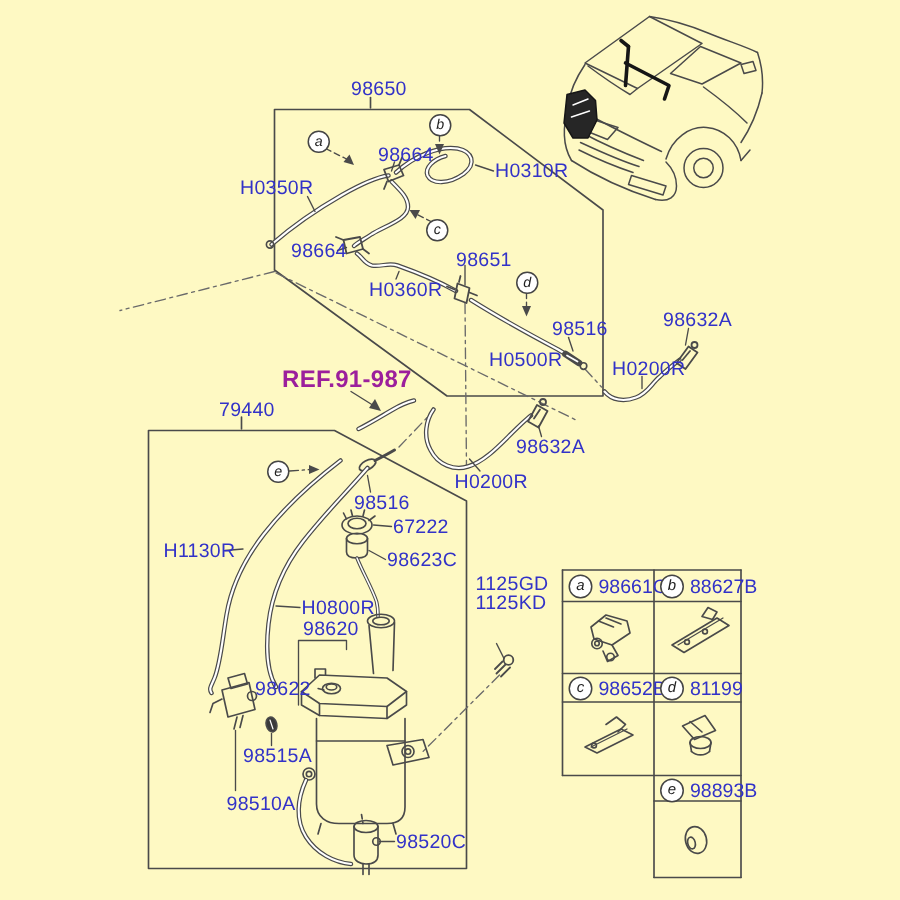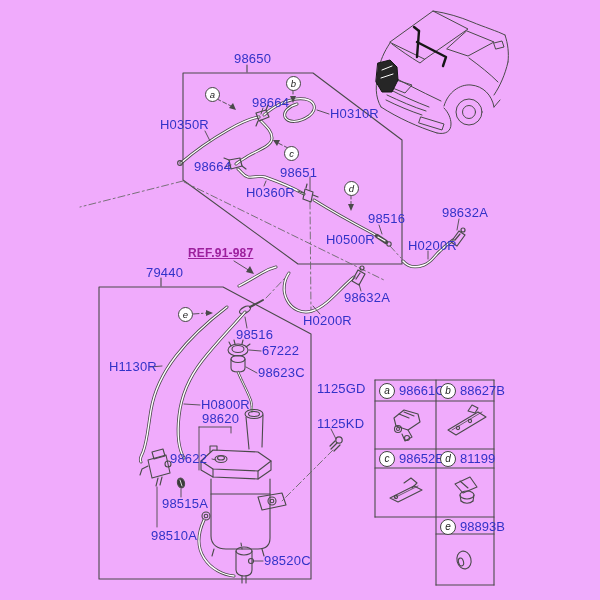--- a/index.html
+++ b/index.html
@@ -1,21 +1,21 @@
 <!DOCTYPE html>
 <html><head>
 <meta charset="utf-8">
 <style>
   html,body{margin:0;padding:0;background:#fff;}
-  #stage{position:relative;width:600px;height:600px;background:#f0abfc;overflow:hidden;
+  #stage{position:relative;width:600px;height:600px;background:#fef9c3;overflow:hidden;
          font-family:"Liberation Sans","DejaVu Sans",sans-serif;}
   #artwork{position:absolute;left:0;top:0;}
   .lbl{position:absolute;font-size:13px;line-height:13px;color:#3232c8;white-space:nowrap;
        letter-spacing:0.2px;}
-  .lbl.ref{color:#9c1f9c;text-decoration:underline;font-weight:bold;font-size:12px;}
+  .lbl.ref{color:#9c1f9c;font-weight:bold;font-size:16px;}
   .callout{position:absolute;width:13px;height:13px;border:1.4px solid #444;border-radius:50%;
            background:#fff;color:#222;font-size:9.5px;line-height:13px;text-align:center;
            font-style:italic;}
   .legend-head{position:absolute;display:flex;align-items:center;gap:4px;}
   .legend-head .circ{width:14px;height:14px;border:1.3px solid #444;border-radius:50%;
            background:#fff;color:#222;font-size:10px;line-height:14px;text-align:center;
            font-style:italic;flex:0 0 auto;}
   .legend-head .pt{color:#3232c8;font-size:13px;line-height:14px;white-space:nowrap;}
 </style>
 </head>
@@ -308,39 +308,39 @@
         <ellipse cx="461" cy="562" rx="2.5" ry="4" transform="rotate(-14 461 562)"></ellipse>
       </g>
     </g>
   </svg>
 
   <div class="lbl" style="left:234px;top:52px">98650</div>
   <div class="lbl" style="left:252px;top:96px">98664</div>
   <div class="lbl" style="left:330px;top:107px">H0310R</div>
   <div class="lbl" style="left:160px;top:118px">H0350R</div>
   <div class="lbl" style="left:194px;top:160px">98664</div>
-  <div class="lbl" style="left:280px;top:166px">98651</div>
+  <div class="lbl" style="left:304px;top:166px">98651</div>
   <div class="lbl" style="left:246px;top:186px">H0360R</div>
   <div class="lbl" style="left:368px;top:212px">98516</div>
   <div class="lbl" style="left:326px;top:233px">H0500R</div>
   <div class="lbl" style="left:442px;top:206px">98632A</div>
   <div class="lbl" style="left:408px;top:239px">H0200R</div>
   <div class="lbl ref" style="left:188px;top:247px">REF.91-987</div>
   <div class="lbl" style="left:146px;top:266px">79440</div>
   <div class="lbl" style="left:344px;top:291px">98632A</div>
   <div class="lbl" style="left:303px;top:314px">H0200R</div>
   <div class="lbl" style="left:236px;top:328px">98516</div>
   <div class="lbl" style="left:262px;top:344px">67222</div>
   <div class="lbl" style="left:258px;top:366px">98623C</div>
   <div class="lbl" style="left:109px;top:360px">H1130R</div>
   <div class="lbl" style="left:201px;top:398px">H0800R</div>
   <div class="lbl" style="left:202px;top:412px">98620</div>
   <div class="lbl" style="left:170px;top:452px">98622</div>
   <div class="lbl" style="left:317px;top:382px">1125GD</div>
-  <div class="lbl" style="left:317px;top:417px">1125KD</div>
+  <div class="lbl" style="left:317px;top:395px">1125KD</div>
   <div class="lbl" style="left:162px;top:497px">98515A</div>
   <div class="lbl" style="left:151px;top:529px">98510A</div>
   <div class="lbl" style="left:264px;top:554px">98520C</div>
 
   <div class="callout" style="left:205px;top:87px">a</div>
   <div class="callout" style="left:286px;top:76px">b</div>
   <div class="callout" style="left:284px;top:146px">c</div>
   <div class="callout" style="left:344px;top:181px">d</div>
   <div class="callout" style="left:178px;top:307px">e</div>
 

